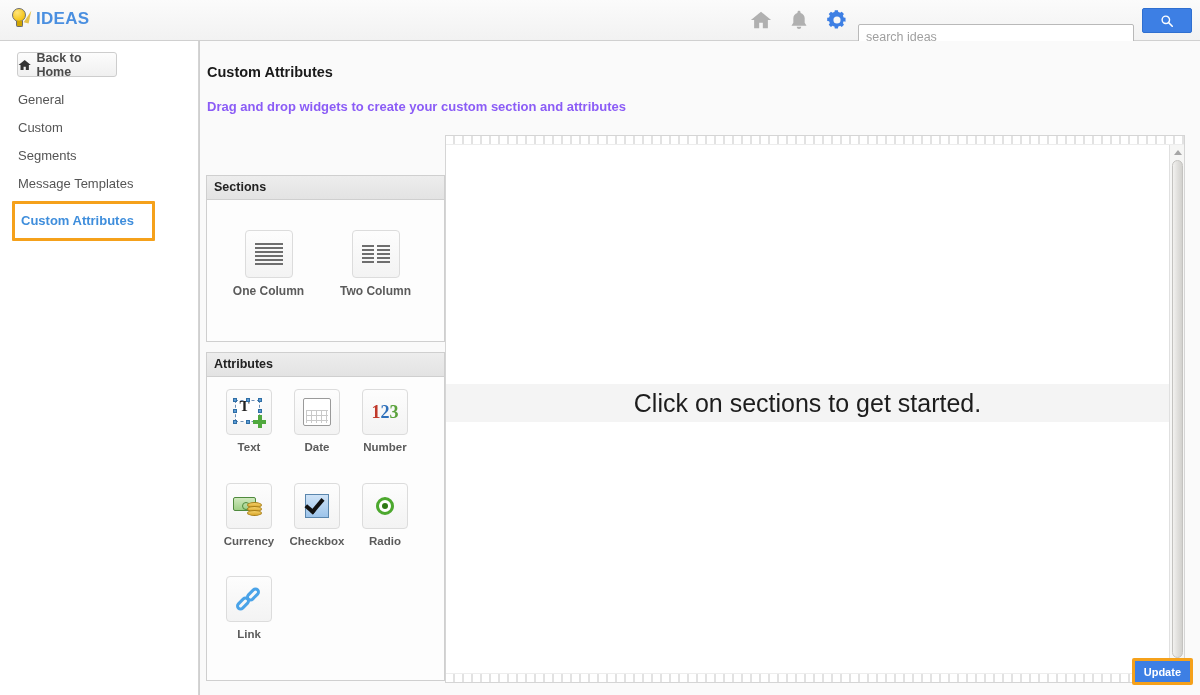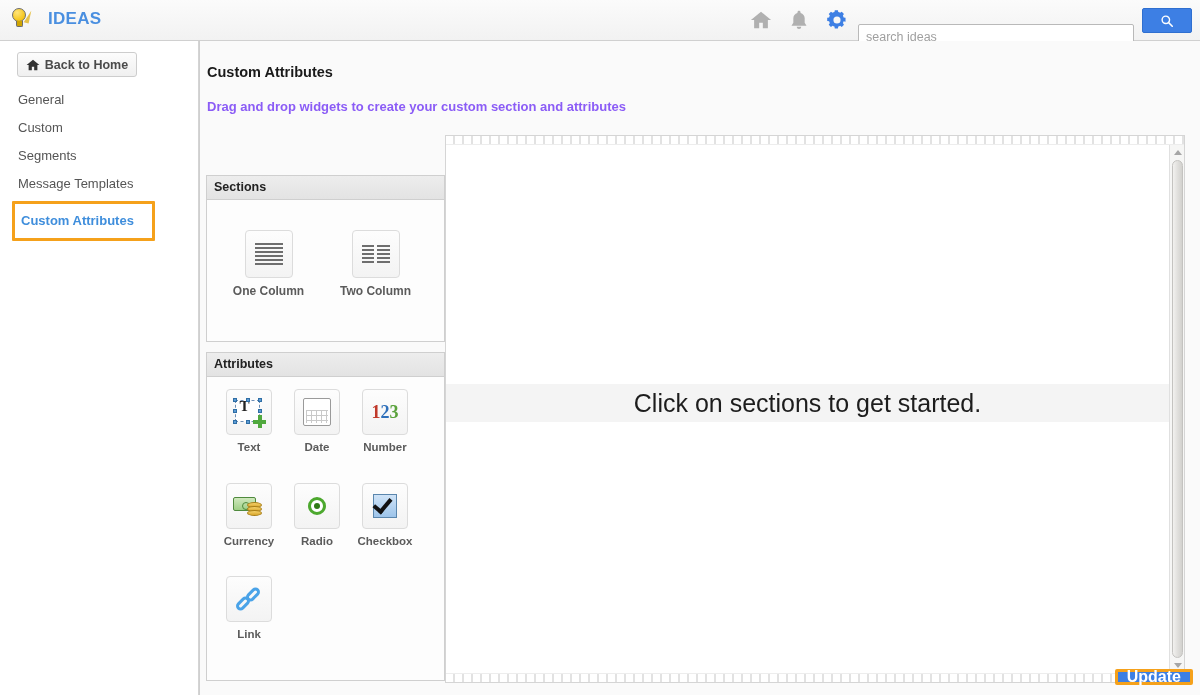--- a/index.html
+++ b/index.html
@@ -14,21 +14,21 @@
 
   
   #topbar {
     position: absolute; left: 0; top: 0;
     width: 1200px; height: 41px;
     background: linear-gradient(to bottom, #fbfbfb 0%, #f2f2f2 100%);
     border-bottom: 1px solid #d0d0d0;
   }
   #brand {
     position: absolute; left: 10px; top: 8px;
-    display: flex; align-items: center; gap: 18px;
+    display: flex; align-items: center; gap: 6px;
     cursor: pointer;
   }
   #brand .label {
     color: #4a8fe0; font-size: 17px; font-weight: bold; letter-spacing: .3px;
   }
   .bulb { width: 20px; height: 22px; position: relative; }
   .bulb .glass {
     position: absolute; left: 2px; top: 0;
     width: 14px; height: 14px; border-radius: 50%;
     background: radial-gradient(circle at 35% 30%, #ffe47a 0%, #f5c518 70%, #d8a400 100%);
@@ -76,21 +76,21 @@
 
   
   #sidebar {
     position: absolute; left: 0; top: 41px;
     width: 199px; height: 654px;
     background: #ffffff;
     border-right: 1px solid #d4d4d4;
   }
   #back-home {
     position: absolute; left: 17px; top: 11px;
-    width: 120px; height: 25px;
+    width: 100px; height: 25px;
     background: linear-gradient(to bottom, #fcfcfc 0%, #f0f0f0 100%);
     border: 1px solid #cdcdcd; border-radius: 3px;
     display: flex; align-items: center; justify-content: center; gap: 5px;
     cursor: pointer;
   }
   #back-home .txt { font-size: 12.5px; font-weight: bold; color: #4b4b4b; }
   .navlist { position: absolute; left: 0; top: 45px; width: 210px; }
   .navitem {
     height: 28px; line-height: 28px;
     padding-left: 18px; font-size: 13px; color: #555;
@@ -195,23 +195,23 @@
   #sb-thumb {
     position: absolute; left: 2px; top: 15px; width: 11px; bottom: 15px;
     background: linear-gradient(to right, #f2f1ef 0%, #e1e0dd 50%, #d2d1ce 100%);
     border: 1px solid #c4c3c0; border-radius: 6px;
     cursor: pointer;
   }
 
   
   #update-btn {
     position: absolute; right: 7px; bottom: 10px;
-    min-width: 56px; height: 16px; padding: 0 9px;
+    min-width: 56px; height: 27px; padding: 0 9px;
     background: #3d7fe4; border: 3px solid #f5a11b; border-radius: 2px;
-    color: #fff; font-size: 16px; font-weight: bold;
+    color: #fff; font-size: 11px; font-weight: bold;
     display: flex; align-items: center; justify-content: center;
     cursor: pointer;
     text-align: center;
   }
 
   
   .lines1, .lines2 { width: 28px; height: 26px; display: flex; flex-direction: column; justify-content: center; gap: 2px; }
   .lines1 i { display: block; height: 2px; background: #6e6e6e; }
   .lines2 { flex-direction: row; gap: 3px; }
   .lines2 span { flex: 1; display: flex; flex-direction: column; justify-content: center; gap: 2px; }
@@ -414,38 +414,38 @@
               <span class="coin c3"></span>
                 <span class="coin c2"></span>
                 <span class="coin c1"></span>
             </span>
           </div>
           <div class="wlabel">Currency</div>
         </div>
 
         <div class="widget">
           <div class="tile">
+            <span class="ic ic-chk">
+              <span class="box"></span>
+                <span class="mark"></span>
+            </span>
+          </div>
+          <div class="wlabel">Checkbox</div>
+        </div>
+
+        <div class="widget">
+          <div class="tile">
             <span class="ic ic-radio">
               <span class="ring"></span>
                 <span class="dot"></span>
             </span>
           </div>
           <div class="wlabel">Radio</div>
         </div>
 
-        <div class="widget">
-          <div class="tile">
-            <span class="ic ic-chk">
-              <span class="box"></span>
-                <span class="mark"></span>
-            </span>
-          </div>
-          <div class="wlabel">Checkbox</div>
-        </div>
-
 
         <div class="widget">
           <div class="tile">
             <span class="ic ic-link">
               <span class="lk l1"></span>
                 <span class="lk l2"></span>
             </span>
           </div>
           <div class="wlabel">Link</div>
         </div>

